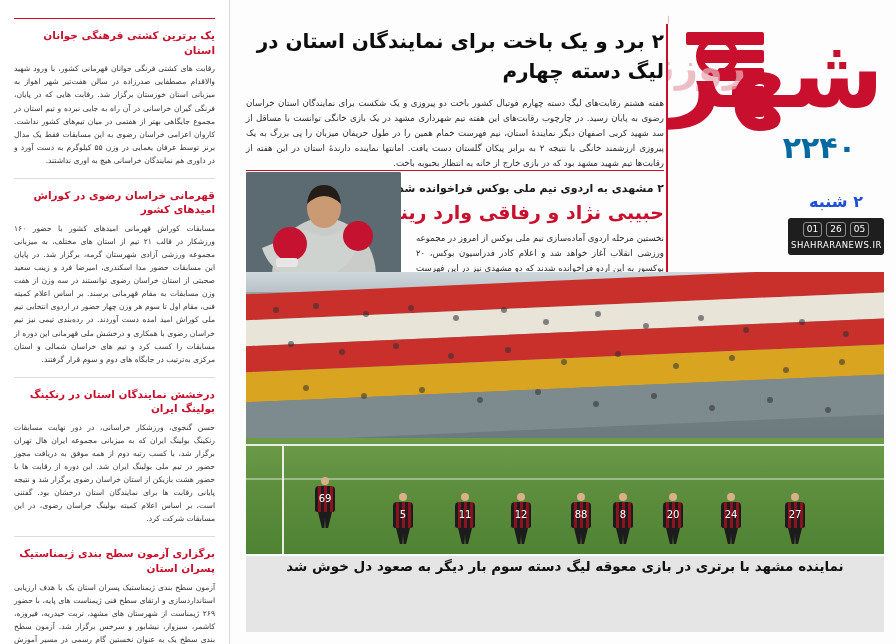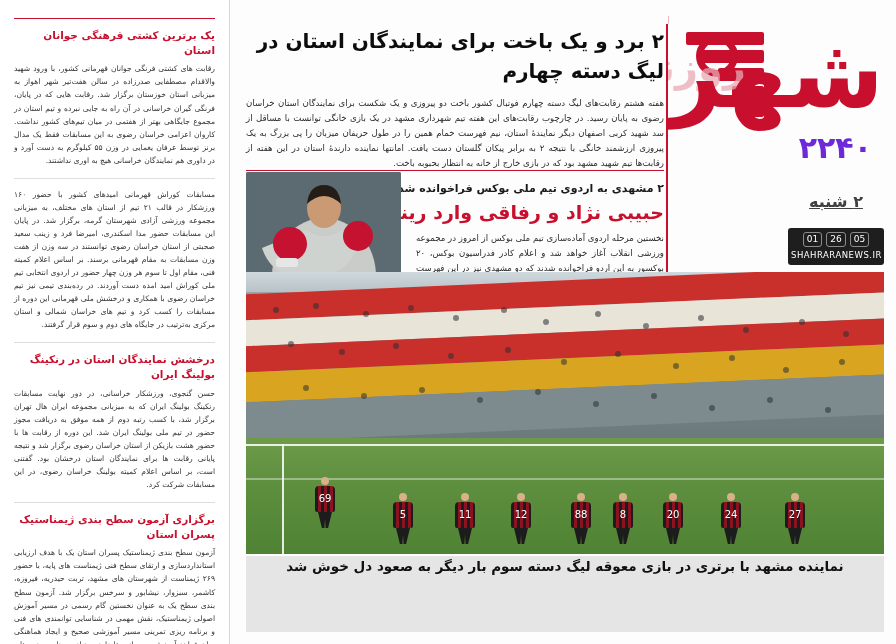--- a/index.html
+++ b/index.html
@@ -36,23 +36,23 @@
     font-size: 96px;
     font-weight: bold;
     color: #c8102e;
     line-height: 1;
     letter-spacing: -4px;
     white-space: nowrap;
     direction: rtl;
   }
   .logo-sub {
     position: absolute;
-    top: 112px; right: 14px;
+    top: 112px; right: 30px;
     font-size: 30px;
-    color: #6d28d9;
+    color: #0369a1;
     font-weight: bold;
     letter-spacing: 4px;
   }
   .logo-mark {
     position: absolute;
     top: 14px; right: 122px;
     width: 80px; height: 94px;
   }
   .logo-mark .bar {
     position: absolute;
@@ -85,24 +85,23 @@
 
   .date-badge {
     position: absolute;
     top: 192px; right: 12px;
     width: 96px;
     text-align: center;
     direction: rtl;
   }
   .date-badge .dayline {
     font-size: 16px;
-    color: #404040;
-    font-weight: bold;
-    margin-bottom: 17px;
-    text-decoration: underline;
+    color: #1d4ed8;
+    font-weight: bold;
+    margin-bottom: 7px;
   }
   .badge-box {
     background: #1e1e1e;
     color: #fff;
     border-radius: 3px;
     padding: 4px 3px 5px;
   }
   .badge-box .nums {
     display: flex;
     justify-content: center;
@@ -530,20 +529,21 @@
   <div class="sidebar">
     <div class="sb-rule"></div>
 
     <div class="sb-item">
       <h3>یک برترین کشتی فرهنگی جوانان استان</h3>
       <p>رقابت های کشتی فرنگی جوانان قهرمانی کشور، با ورود شهید والاقدام مصطفایی صدرزاده در سالن هفت‌تیر شهر اهواز به میزبانی استان خوزستان برگزار شد. رقابت هایی که در پایان، فرنگی گیران خراسانی در آن راه به جایی نبرده و تیم استان در مجموع جایگاهی بهتر از هفتمی در میان تیم‌های کشور نداشت. کاروان اعزامی خراسان رضوی به این مسابقات فقط یک مدال برنز توسط عرفان یغمایی در وزن ۵۵ کیلوگرم به دست آورد و در داوری هم نمایندگان خراسانی هیچ به اوری نداشتند.</p>
     </div>
     <div class="sb-sep"></div>
 
     <div class="sb-item">
+      <h3>قهرمانی خراسان رضوی در کوراش امیدهای کشور</h3>
       <p>مسابقات کوراش قهرمانی امیدهای کشور با حضور ۱۶۰ ورزشکار در قالب ۲۱ تیم از استان های مختلف، به میزبانی مجموعه ورزشی آزادی شهرستان گرمه، برگزار شد. در پایان این مسابقات حضور مدا اسکندری، امیرضا فرد و زینب سعید صحبتی از استان خراسان رضوی توانستند در سه وزن از هفت وزن مسابقات به مقام قهرمانی برسند. بر اساس اعلام کمیته فنی، مقام اول تا سوم هر وزن چهار حضور در اردوی انتخابی تیم ملی کوراش امید امده دست آوردند. در رده‌بندی تیمی نیز تیم خراسان رضوی با همکاری و درخشش ملی قهرمانی این دوره از مسابقات را کسب کرد و تیم های خراسان شمالی و استان مرکزی به‌ترتیب در جایگاه های دوم و سوم قرار گرفتند.</p>
     </div>
     <div class="sb-sep"></div>
 
     <div class="sb-item">
       <h3>درخشش نمایندگان استان در رنکینگ بولینگ ایران</h3>
       <p>حسن گنجوی، ورزشکار خراسانی، در دور نهایت مسابقات رنکینگ بولینگ ایران که به میزبانی مجموعه ایران هال تهران برگزار شد، با کسب رتبه دوم از همه موفق به دریافت مجوز حضور در تیم ملی بولینگ ایران شد. این دوره از رقابت ها با حضور هشت بازیکن از استان خراسان رضوی برگزار شد و نتیجه پایانی رقابت ها برای نمایندگان استان درخشان بود. گفتنی است، بر اساس اعلام کمیته بولینگ خراسان رضوی، در این مسابقات شرکت کرد.</p>
     </div>
     <div class="sb-sep"></div>
 

